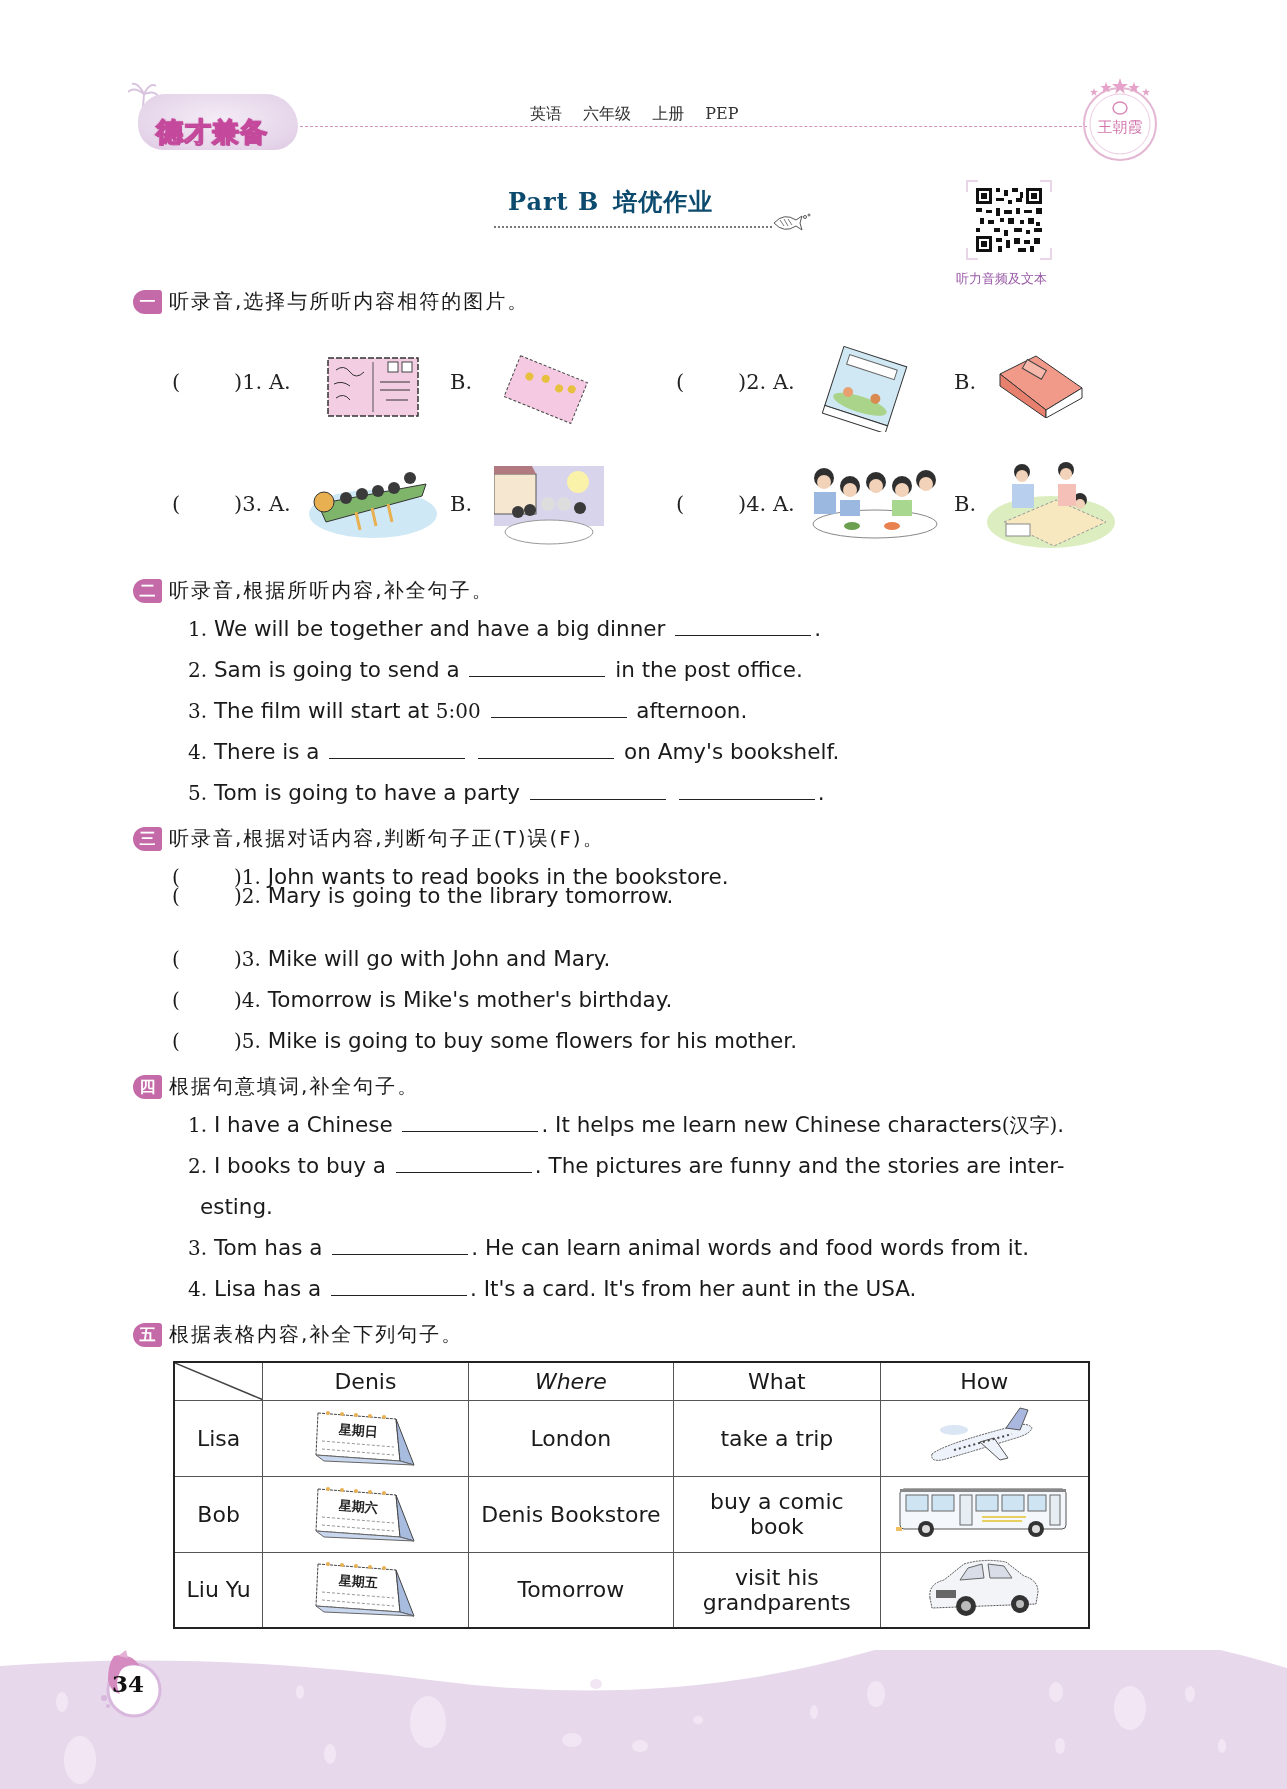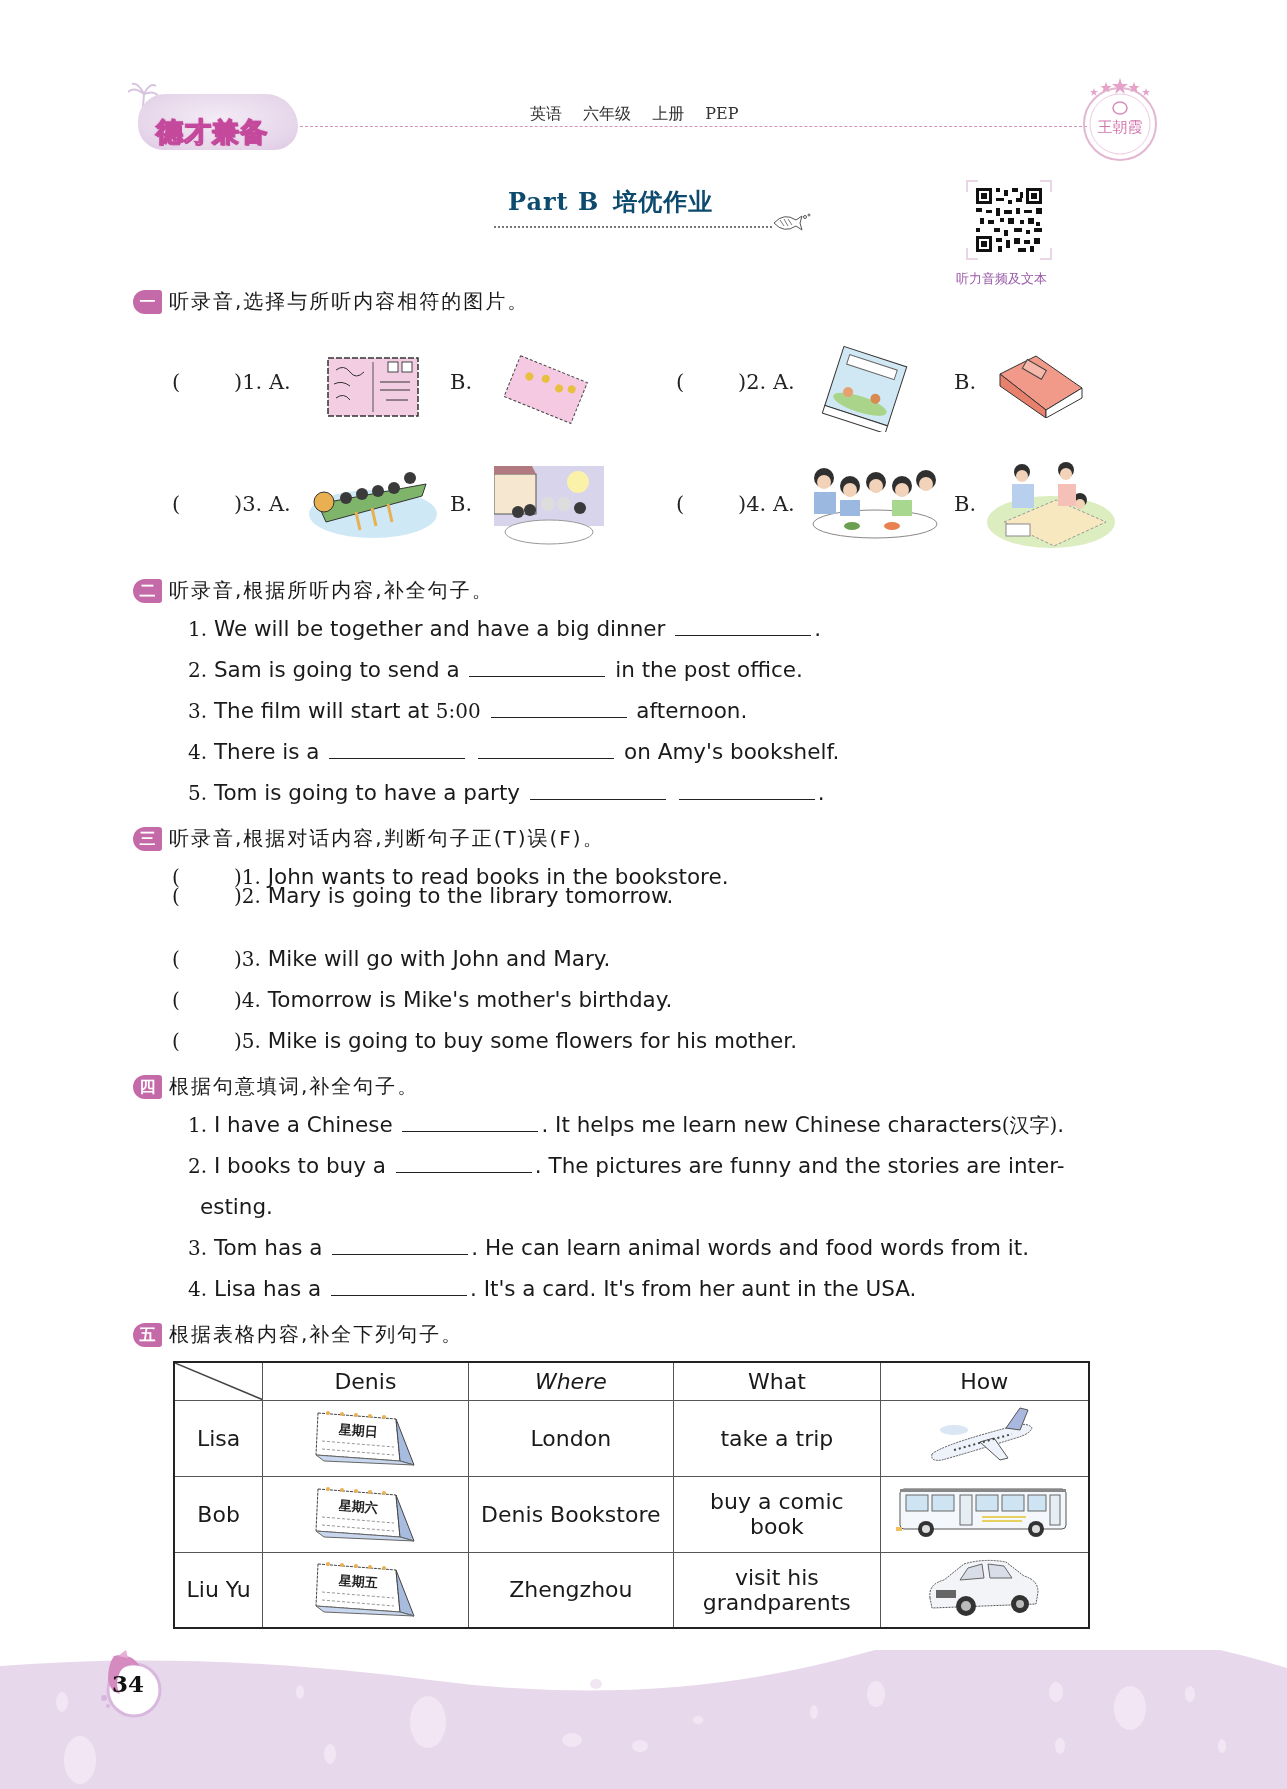--- a/index.html
+++ b/index.html
@@ -534,21 +534,21 @@
               <circle cx="18" cy="8" r="2"></circle>
               <circle cx="32" cy="9" r="2"></circle>
               <circle cx="46" cy="10" r="2"></circle>
               <circle cx="60" cy="11" r="2"></circle>
               <circle cx="74" cy="12" r="2"></circle>
             </g>
         <text x="48" y="30" text-anchor="middle" font-size="13" font-weight="bold" fill="#222" font-family="DejaVu Sans, sans-serif" transform="rotate(4 48 30)">星期五</text>
         <path d="M12 36 L84 42 M12 44 L84 50" stroke="#999" stroke-dasharray="3 2"></path>
       </svg>
     </td>
-    <td>Zhengzhou</td>
+    <td>Tomorrow</td>
     <td>
       <div>visit his</div>
       <div>grandparents</div>
     </td>
     <td>
       <svg width="120" height="66" viewBox="0 0 120 66">
         <path d="M6 44 Q4 30 20 26 L40 10 Q60 4 82 8 L100 22 Q114 26 114 38 L112 50 L8 54 Z" fill="#f2f4f8" stroke="#555" stroke-dasharray="2 1"></path>
         <path d="M44 14 L58 10 L60 24 L36 26 Z M64 10 L80 12 L88 24 L66 24 Z" fill="#d8dde8" stroke="#666"></path>
         <g fill="#666">
               <rect x="12" y="36" width="20" height="8"></rect>

